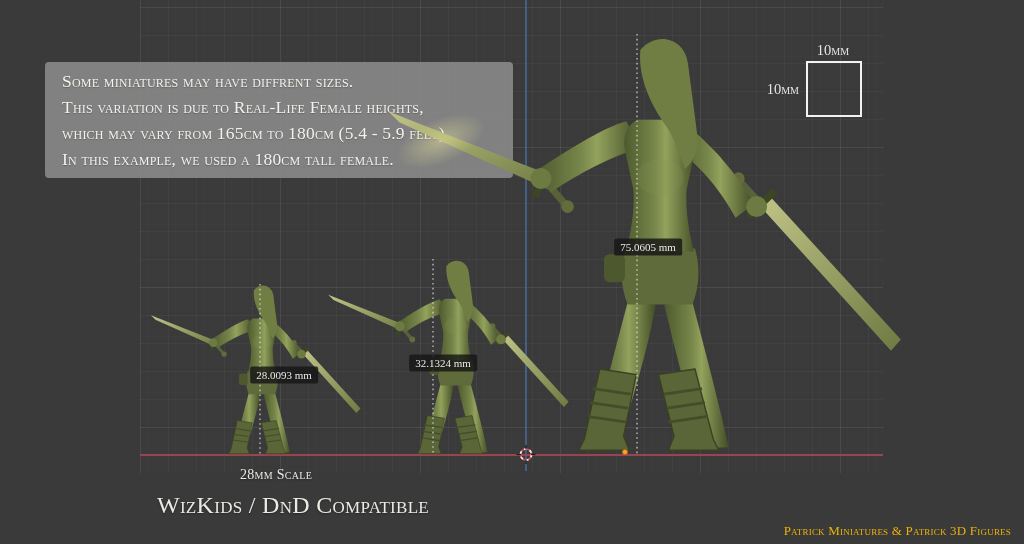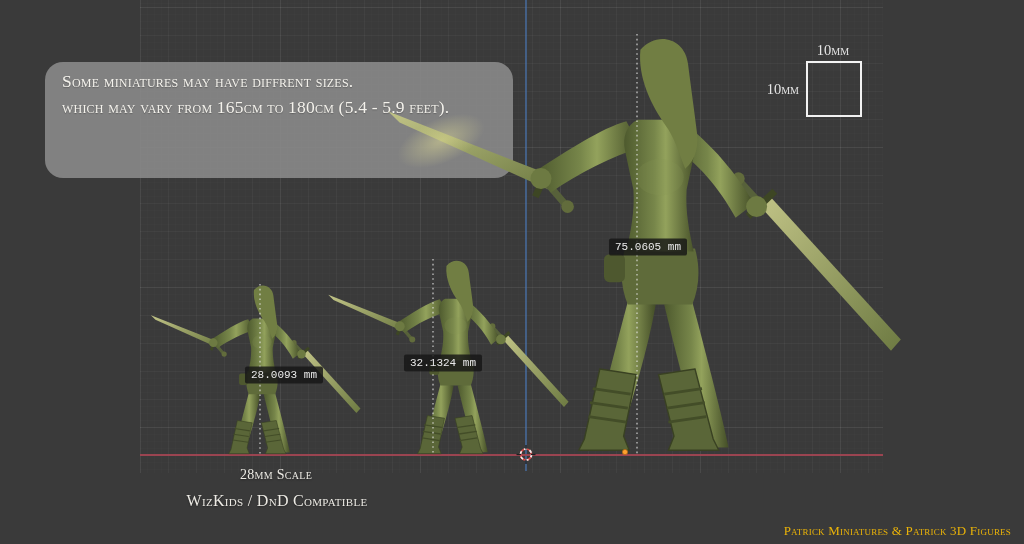--- a/index.html
+++ b/index.html
@@ -20,39 +20,39 @@
       repeating-linear-gradient(to bottom, rgba(255,255,255,0.010) 0 1px, transparent 1px 7px);
     background-position:0 7px;
   }
   svg.layer{position:absolute;left:0;top:0;width:1024px;height:544px;}
   .z-axes{z-index:2;} .z-fig{z-index:4;} .z-top{z-index:6;}
 
   
   .info-box{
     position:absolute;left:45px;top:62px;width:468px;height:116px;
     background:rgba(138,138,138,0.90);
-    border-radius:18px;z-index:3;
+    border-radius:4px;z-index:3;
     box-sizing:border-box;padding:6px 16px 0 17px;
     color:#f4f2ec;
     font-variant-caps:small-caps;
     font-size:17.5px;line-height:26px;letter-spacing:0.2px;
     text-shadow:0 1px 1px rgba(0,0,0,0.25);
     white-space:nowrap;
   }
   .sword-glow{
     position:absolute;left:393px;top:118px;width:96px;height:46px;z-index:5;
     background:radial-gradient(ellipse at center, rgba(228,224,150,0.50), rgba(228,224,150,0.0) 68%);
     transform:rotate(-23deg);pointer-events:none;
   }
 
   
   .measure{
     position:absolute;z-index:6;transform:translate(-50%,-50%);
     background:rgba(22,22,22,0.82);color:#e9e9e9;
-    font-family:Liberation Mono, monospace;font-size:11px;line-height:13px;
+    font-family:Liberation Serif, serif;font-size:11px;line-height:13px;
     padding:2px 6px;border-radius:2px;white-space:nowrap;
   }
 
   
   .ref-square{
     position:absolute;left:806px;top:61px;width:52px;height:52px;
     border:2px solid #f2f2f2;z-index:6;background:transparent;
   }
   .ref-label{
     position:absolute;z-index:6;color:#e5e5e5;
@@ -62,41 +62,43 @@
   .ref-label.side{left:803px;top:81px;transform:translateX(-100%);padding-right:4px;}
 
   
   .caption{
     position:absolute;z-index:6;color:#eceae4;white-space:nowrap;
     font-variant-caps:small-caps;letter-spacing:0.3px;
     transform:translateX(-50%);
     text-shadow:0 1px 2px rgba(0,0,0,0.4);
   }
   .caption.main{font-size:14px;top:467px;}
-  .caption.sub{font-size:16px;top:492px;}
+  .caption.sub{font-size:24px;top:492px;margin-left:16px;}
   .credit{
     position:absolute;right:13px;top:523px;z-index:6;color:#eab308;
     font-variant-caps:small-caps;font-size:13px;letter-spacing:0.2px;white-space:nowrap;
   }
 </style>
 </head>
 <body>
 
 <div class="stage">
 
   <div class="grid-layer"></div>
 
   <svg class="layer z-axes">
     <line x1="526" y1="0" x2="526" y2="471" stroke="#4a78b8" stroke-width="1.4" opacity="0.85"></line>
     <line x1="140" y1="455" x2="883" y2="455" stroke="#a04552" stroke-width="1.8" opacity="0.95"></line>
   </svg>
 
   <div class="info-box">
     <div>Some miniatures may have diffrent sizes.</div>
+    <div>This variation is due to Real-Life Female heights,</div>
     <div>which may vary from 165cm to 180cm (5.4 - 5.9 feet).</div>
+    <div>In this example, we used a 180cm tall female.</div>
   </div>
 
   <svg class="layer z-fig">
     <defs>
       <linearGradient id="olv" x1="0" y1="0" x2="1" y2="0">
         <stop offset="0" stop-color="#4e5a2e"></stop>
         <stop offset="0.42" stop-color="#77864a"></stop>
         <stop offset="0.58" stop-color="#93a25c"></stop>
         <stop offset="1" stop-color="#434d27"></stop>
       </linearGradient>

